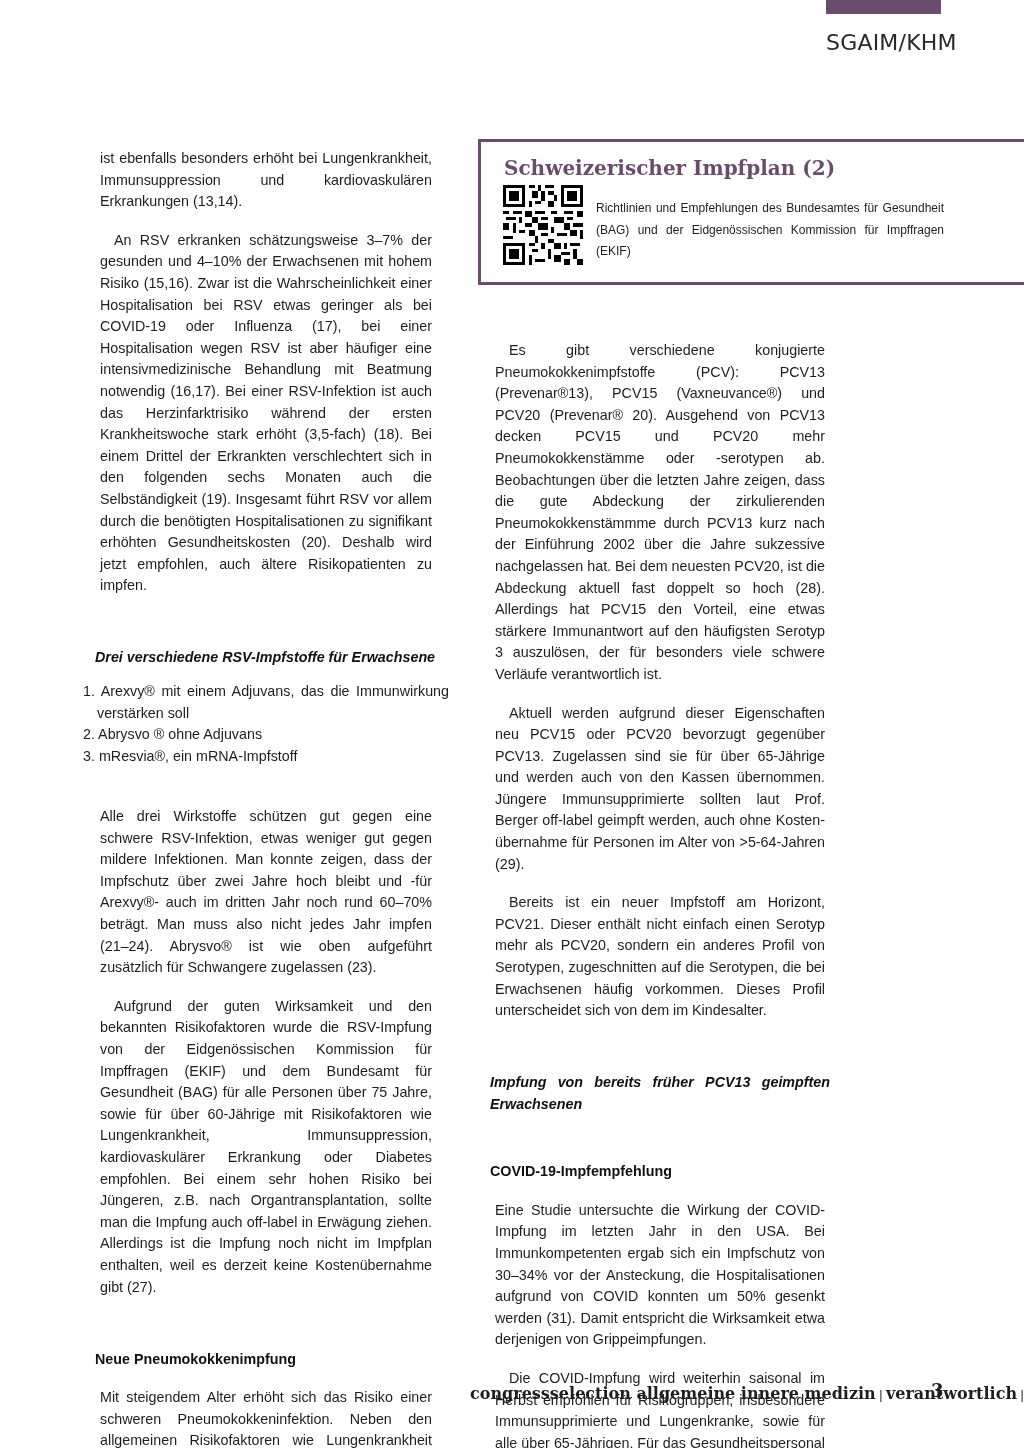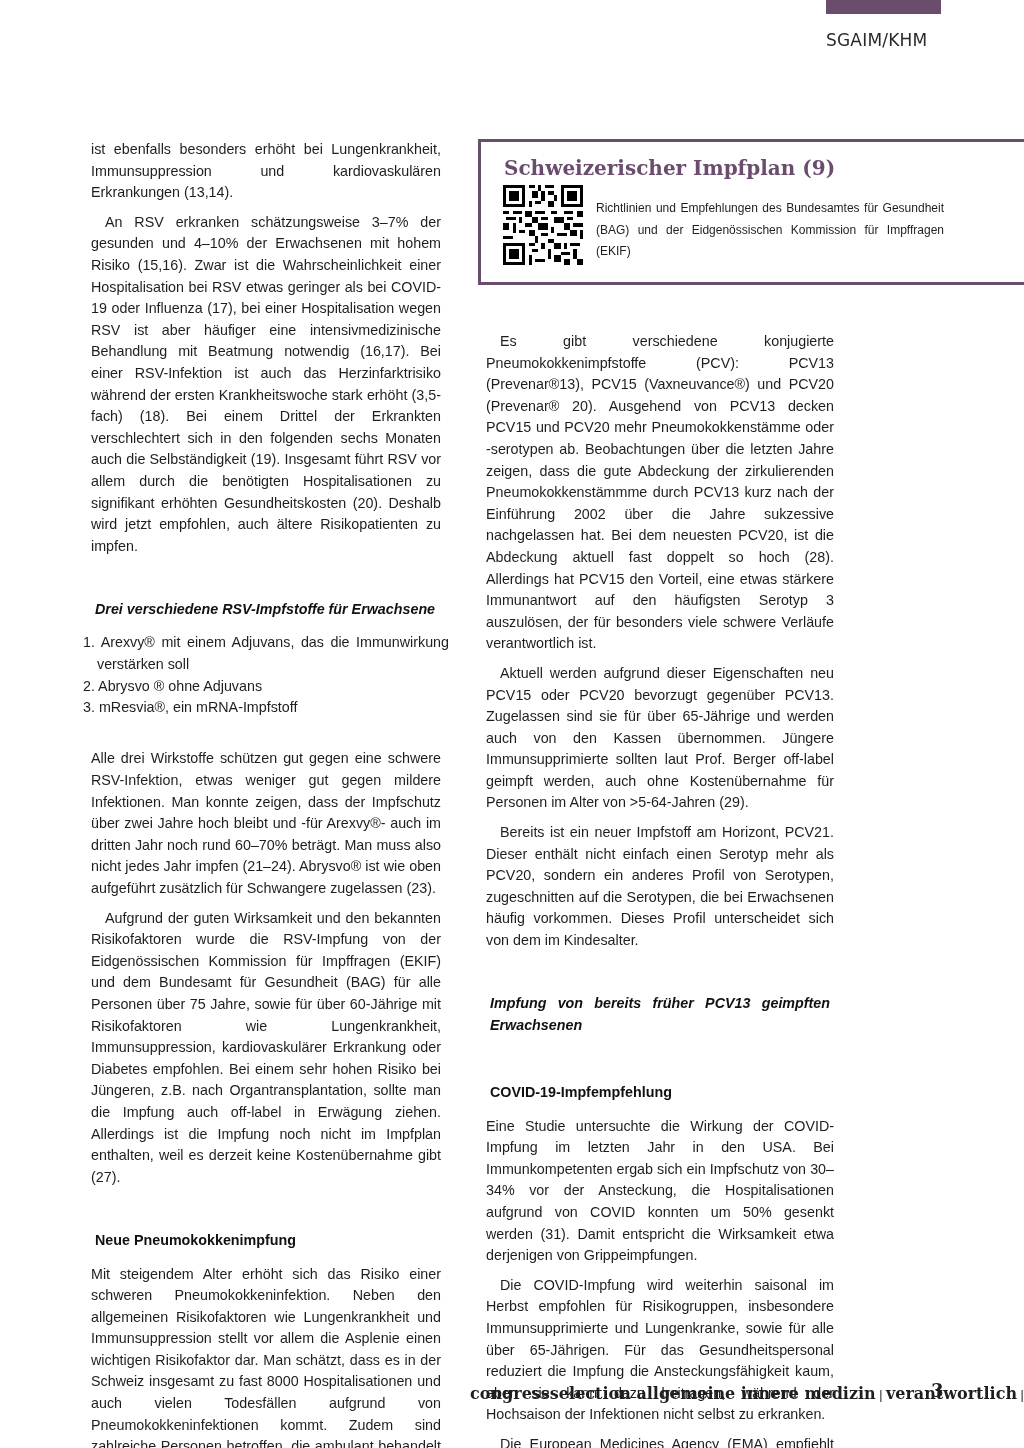--- a/index.html
+++ b/index.html
@@ -22,21 +22,21 @@
       width: 115px;
       height: 14px;
       background: #6a4d6c;
     }
     .section-label {
       position: absolute;
       left: 826px;
       top: 30px;
       width: 120px;
       font-family: "DejaVu Sans", sans-serif;
-      font-size: 17px;
+      font-size: 22px;
       letter-spacing: 0.2px;
       color: #2a2a2a;
     }
     .col {
       position: absolute;
       font-family: "Liberation Sans", sans-serif;
       font-size: 14.3px;
       line-height: 21.6px;
       color: #1e1e1e;
       text-align: justify;
@@ -46,21 +46,21 @@
       left: 83px;
       top: 131px;
       width: 366px;
     }
     .col-right {
       left: 478px;
       top: 323px;
       width: 364px;
     }
     .col p {
-      margin: 8px;
+      margin: 17px;
     }
     .col p.indent {
       text-indent: 14px;
     }
     .col .gap {
       height: 21.6px;
     }
     .col h3 {
       margin: 12px;
       font-size: 14.3px;
@@ -152,21 +152,21 @@
       color: #1e1e1e;
     }
   </style>
 </head>
 <body>
 
 <div class="top-bar"></div>
 <div class="section-label">SGAIM/KHM</div>
 
 <div class="infobox">
-  <div class="infobox-title">Schweizerischer Impfplan (9)</div>
+  <div class="infobox-title">Schweizerischer Impfplan (2)</div>
   <svg class="qr-code" viewBox="0 0 25 25" shape-rendering="crispEdges">
     <rect width="25" height="25" fill="#fff"></rect>
     <g fill="#000">
 
       <rect x="0" y="0" width="7" height="7"></rect>
         <rect x="1" y="1" width="5" height="5" fill="#fff"></rect>
         <rect x="2" y="2" width="3" height="3"></rect>
 
       <rect x="18" y="0" width="7" height="7"></rect>
         <rect x="19" y="1" width="5" height="5" fill="#fff"></rect>

